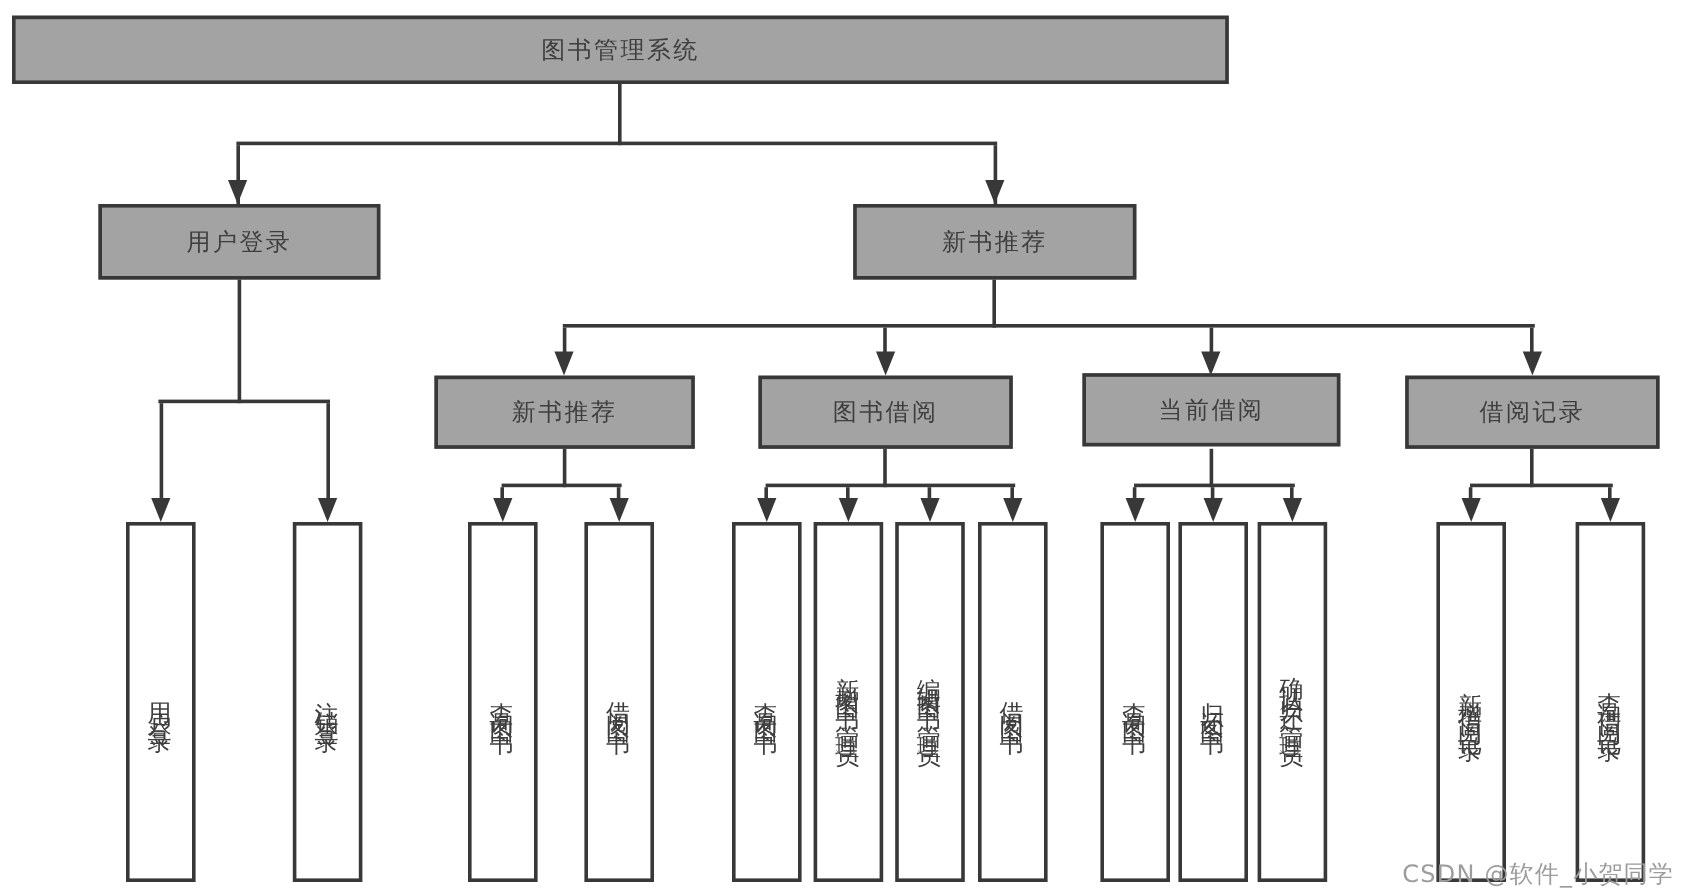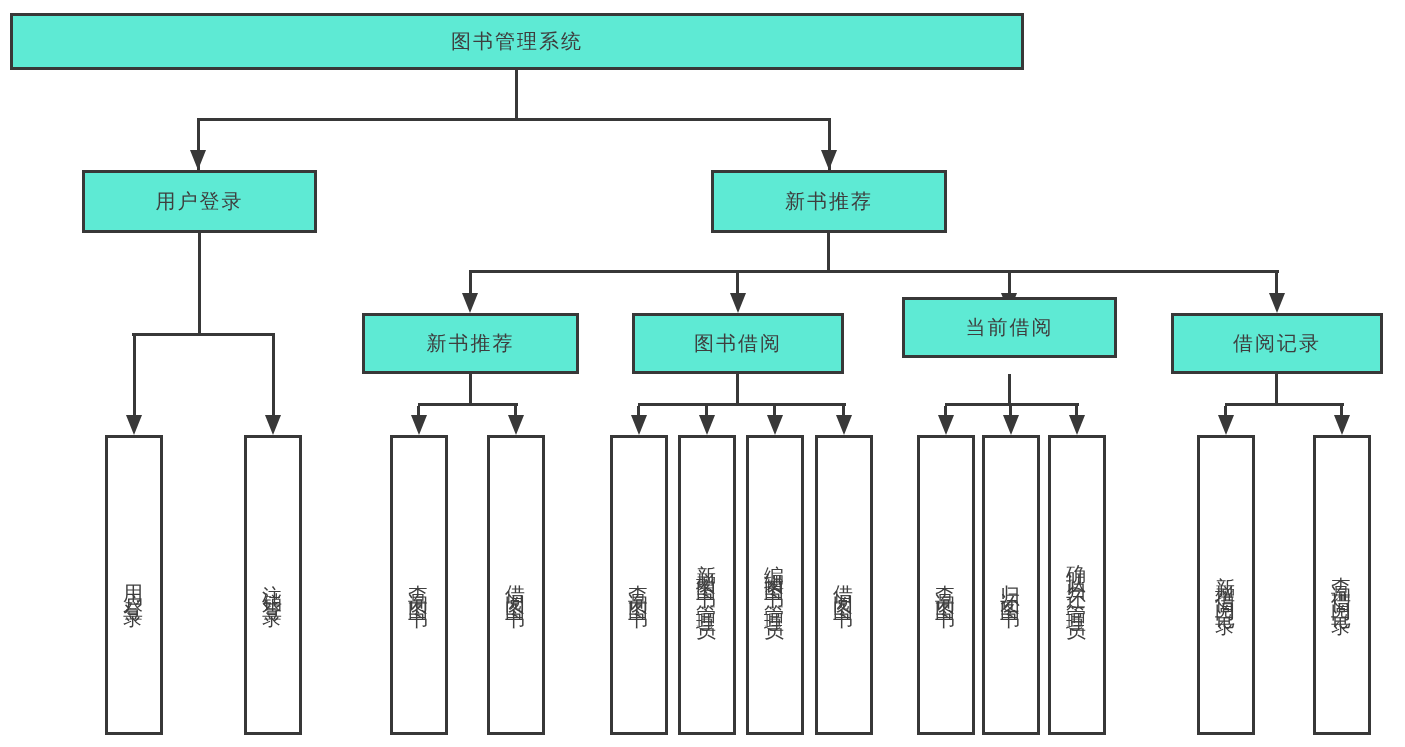--- a/index.html
+++ b/index.html
@@ -10,21 +10,21 @@
     position: relative;
     width: 1405px;
     height: 747px;
     background: #ffffff;
     overflow: hidden;
   }
 
   
   .node {
     position: absolute;
-    background: #5eead4;
+    background: #a3a3a3;
     border: 3px solid #383838;
     display: flex;
     align-items: center;
     justify-content: center;
     font-size: 20px;
     letter-spacing: 2px;
     color: #3e3e3e;
     white-space: nowrap;
   }
 
@@ -97,21 +97,21 @@
   <div class="tri" style="left:462px;  top:293px;"></div>
   <div class="vline" style="left:736px;  top:273px; height:22px;"></div>
   <div class="tri" style="left:730px;  top:293px;"></div>
   <div class="vline" style="left:1008px; top:273px; height:22px;"></div>
   <div class="tri" style="left:1001px; top:293px;"></div>
   <div class="vline" style="left:1275px; top:273px; height:22px;"></div>
   <div class="tri" style="left:1269px; top:293px;"></div>
 
   <div class="node" style="left:362px; top:313px; width:217px; height:61px;">新书推荐</div>
   <div class="node" style="left:632px; top:313px; width:212px; height:61px;">图书借阅</div>
-  <div class="node" style="left:902px; top:297px; width:215px; height:61px;">当前借阅</div>
+  <div class="node" style="left:902px; top:311px; width:215px; height:61px;">当前借阅</div>
   <div class="node" style="left:1171px; top:313px; width:212px; height:61px;">借阅记录</div>
 
   <div class="vline" style="left:469px; top:374px; height:32px;"></div>
   <div class="hline" style="left:418px; top:403px; width:100px;"></div>
   <div class="vline" style="left:417px; top:406px; height:11px;"></div>
   <div class="tri" style="left:411px; top:415px;"></div>
   <div class="vline" style="left:514px; top:406px; height:11px;"></div>
   <div class="tri" style="left:508px; top:415px;"></div>
 
   <div class="vline" style="left:736px; top:374px; height:32px;"></div>
@@ -152,14 +152,15 @@
   <div class="vnode" style="left:746px;">编辑图书（管理员）</div>
   <div class="vnode" style="left:815px;">借阅图书</div>
 
   <div class="vnode" style="left:917px;">查询图书</div>
   <div class="vnode" style="left:982px;">归还图书</div>
   <div class="vnode" style="left:1048px;">确认归还（管理员）</div>
 
   <div class="vnode" style="left:1197px;">新增借阅记录</div>
   <div class="vnode" style="left:1313px;">查询借阅记录</div>
 
+  <div class="watermark">CSDN @软件_小贺同学</div>
 
 </div>
 
 </body></html>

